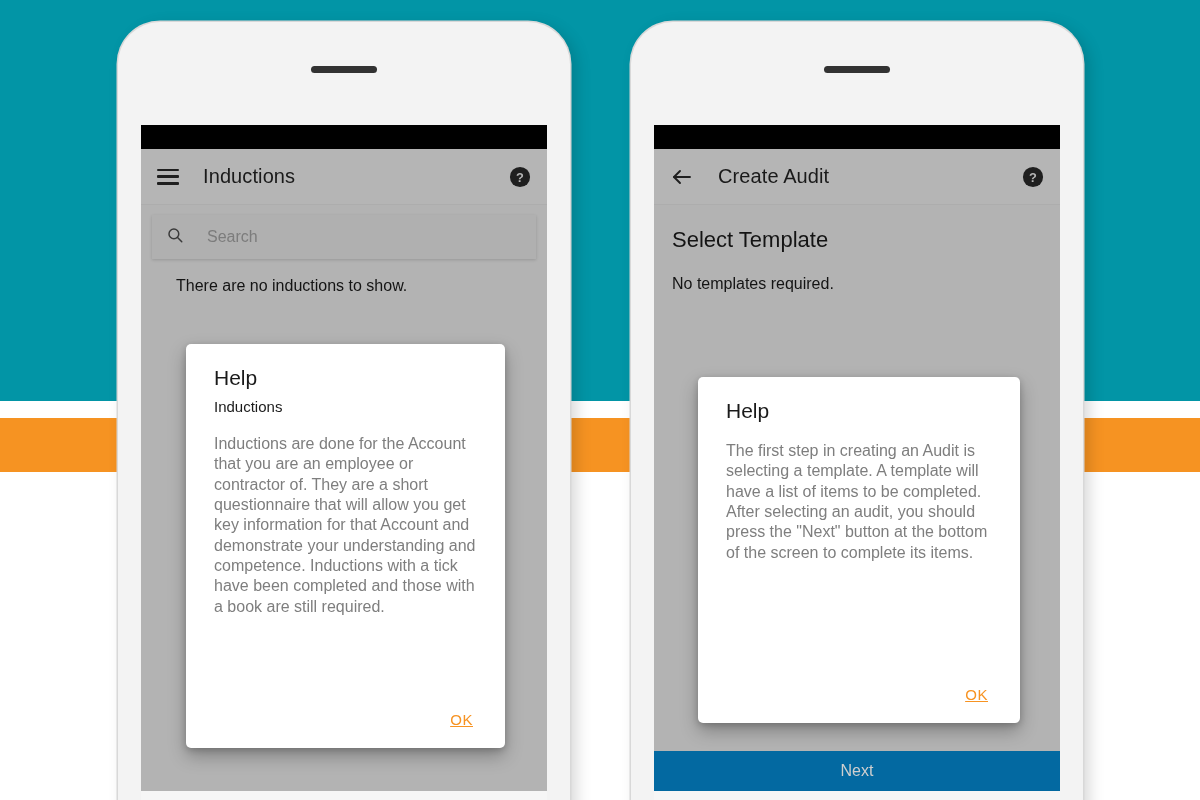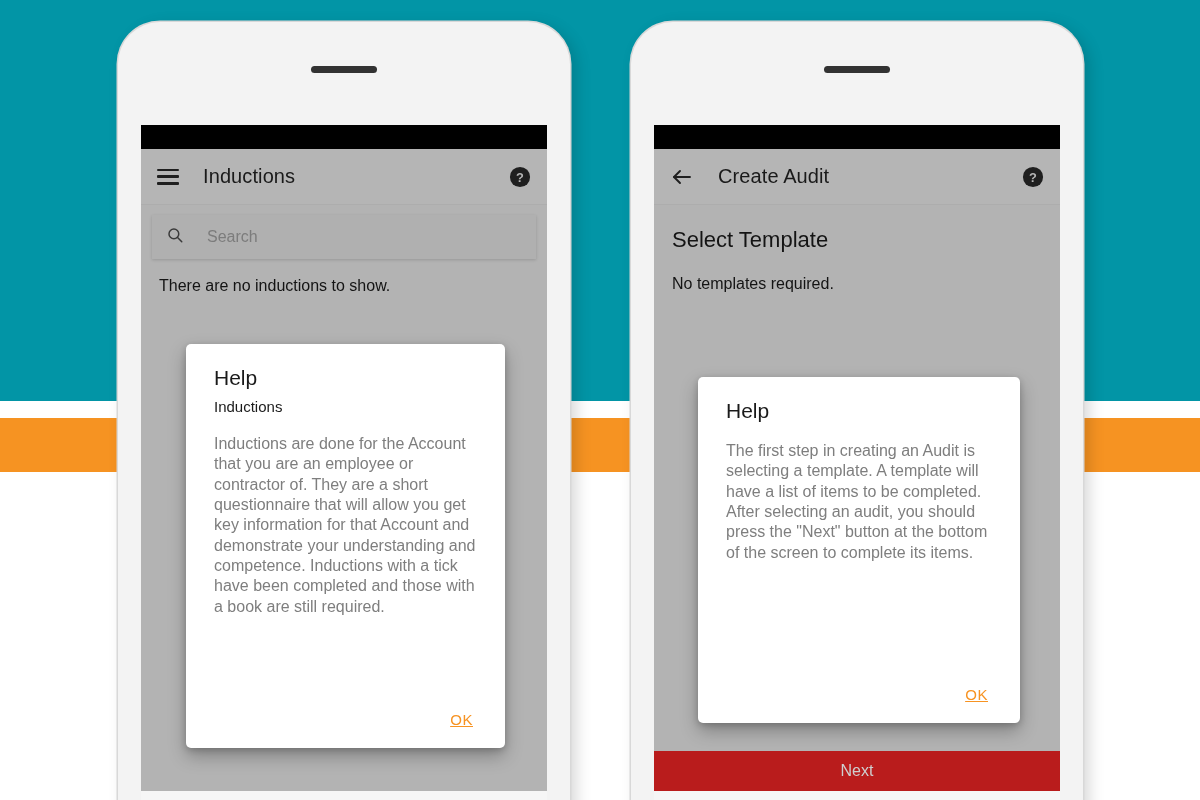--- a/index.html
+++ b/index.html
@@ -75,21 +75,21 @@
 
   .searchwrap { padding: 10px 11px 0 11px; }
   .searchbar {
     height: 44px; background: #b0b0b0;
     display: flex; align-items: center; padding: 0 14px;
     box-shadow: 0 1px 3px rgba(0,0,0,0.16);
   }
   .search-glass { width: 18px; height: 18px; flex: none; }
   .search-placeholder { margin-left: 23px; font-size: 16px; color: #7c7c7c; }
 
-  .empty-msg { font-size: 16px; color: #141414; padding: 18px 18px 0 18px; }
+  .empty-msg { font-size: 16px; color: #141414; padding: 18px 18px 0 35px; }
 
   .section-title { font-size: 22px; color: #141414; padding: 22px 18px 0 18px; font-weight: 400; }
   .section-sub { font-size: 16px; color: #141414; padding: 22px 18px 0 18px; }
 
   
   .dialog {
     position: absolute;
     background: #ffffff;
     border-radius: 5px;
     box-shadow: 0 8px 18px rgba(0,0,0,0.28), 0 2px 6px rgba(0,0,0,0.18);
@@ -106,21 +106,21 @@
   .ok-button {
     font-size: 15px; color: #f79322; font-weight: 500; letter-spacing: 0.6px;
     background: none; border: none; cursor: pointer; padding: 4px 4px;
     font-family: "Liberation Sans", sans-serif;
     text-decoration: underline;
   }
 
   
   .next-button {
     position: absolute; left: 0; bottom: 34px; width: 100%;
-    height: 40px; background: #b91c1c;
+    height: 40px; background: #0369a1;
     display: flex; align-items: center; justify-content: center;
     color: #cfcfcf; font-size: 16px; border: none; cursor: pointer;
     font-family: "Liberation Sans", sans-serif;
   }
 
   
   .navbar {
     position: absolute; left: 0; bottom: 0; width: 100%;
     height: 34px; background: #f6f6f6;
     display: flex; align-items: center; justify-content: space-around;

